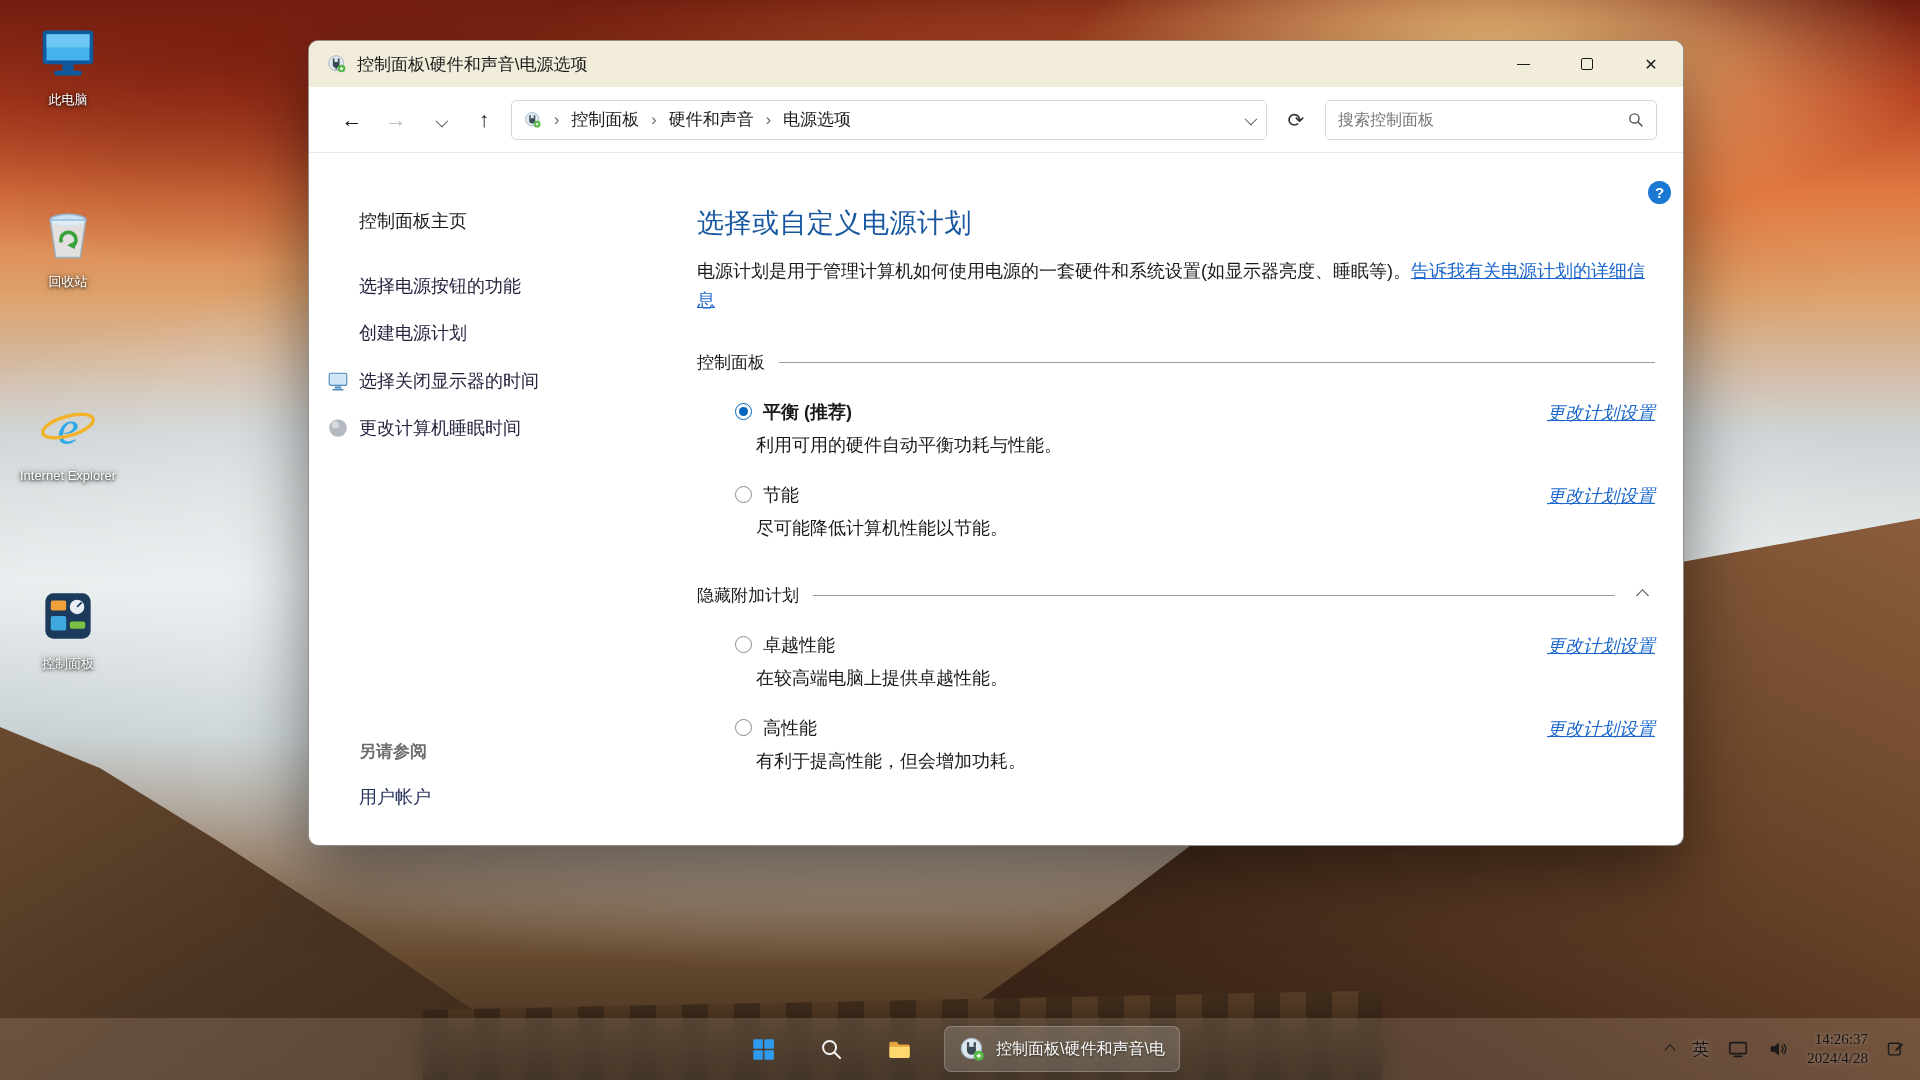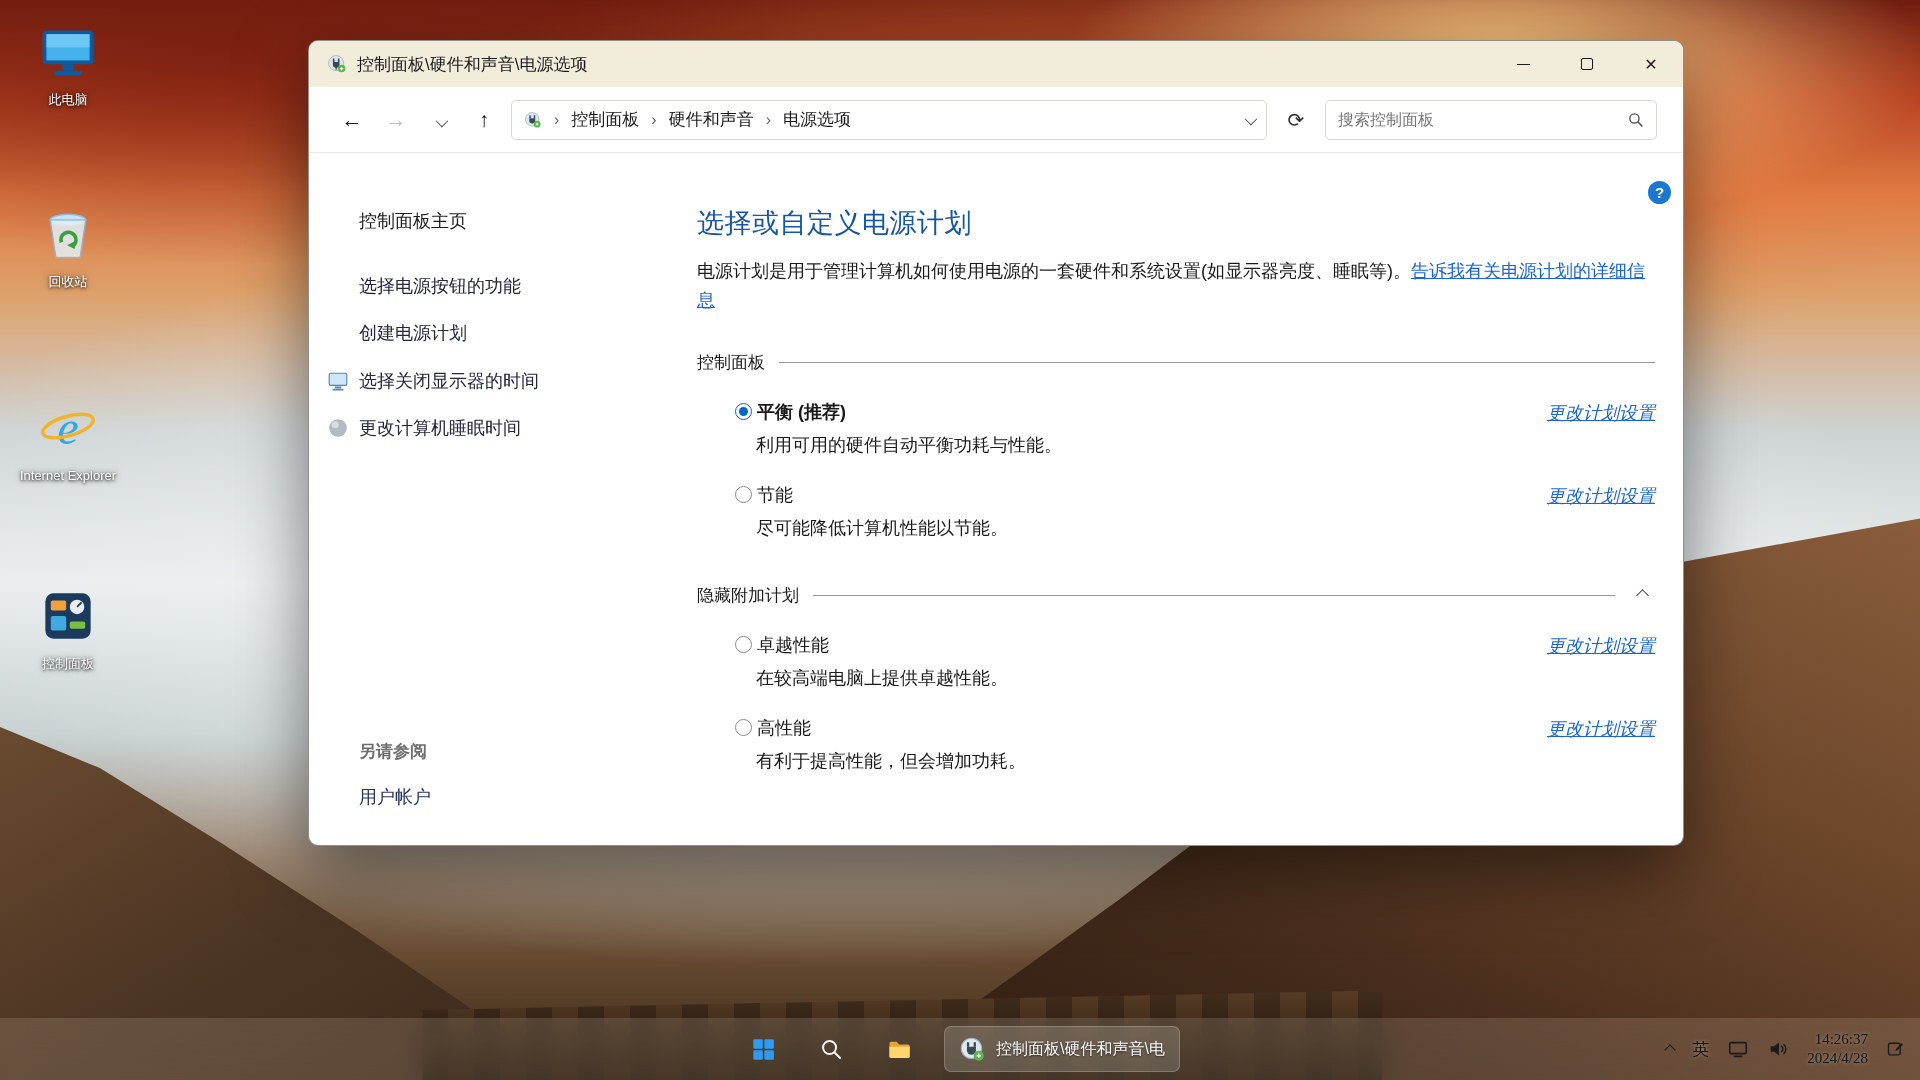--- a/index.html
+++ b/index.html
@@ -112,21 +112,21 @@
   .intro{ margin-top:16px; font-size:18px; line-height:1.6; color:#1a1a1a; max-width:965px; }
   .intro a{ color:#1a66cc; text-decoration:underline; }
 
   .section-hdr{ display:flex; align-items:center; gap:14px; margin-top:36px; }
   .section-hdr .sec-label{ font-size:17px; color:#1a1a1a; flex:none; }
   .section-hdr .rule{ flex:1; height:1px; background:#9a9a9a; }
   .sec-collapse{ flex:none; width:26px; display:flex; justify-content:center; }
 
   .plan-row{ display:flex; align-items:flex-start; margin-top:26px; }
   .plan-main{ flex:1; min-width:0; }
-  .plan-head{ display:flex; align-items:center; gap:5px; padding-left:38px; }
+  .plan-head{ display:flex; align-items:center; gap:11px; padding-left:38px; }
   .radio{ width:17px; height:17px; border-radius:50%; border:1px solid #8a8a8a; background:#fff; position:relative; flex:none; }
   .radio.checked{ border-color:#0067c0; }
   .radio.checked::after{ content:""; position:absolute; inset:3px; border-radius:50%; background:#0067c0; }
   .plan-name{ font-size:18px; color:#1a1a1a; }
   .plan-name.checked{ font-weight:bold; }
   .plan-desc{ margin-top:9px; padding-left:59px; font-size:18px; color:#1a1a1a; }
   .plan-link{ flex:none; font-size:18px; color:#1a66cc; margin-top:1px;font-style:italic; }
 
   
   .taskbar{

